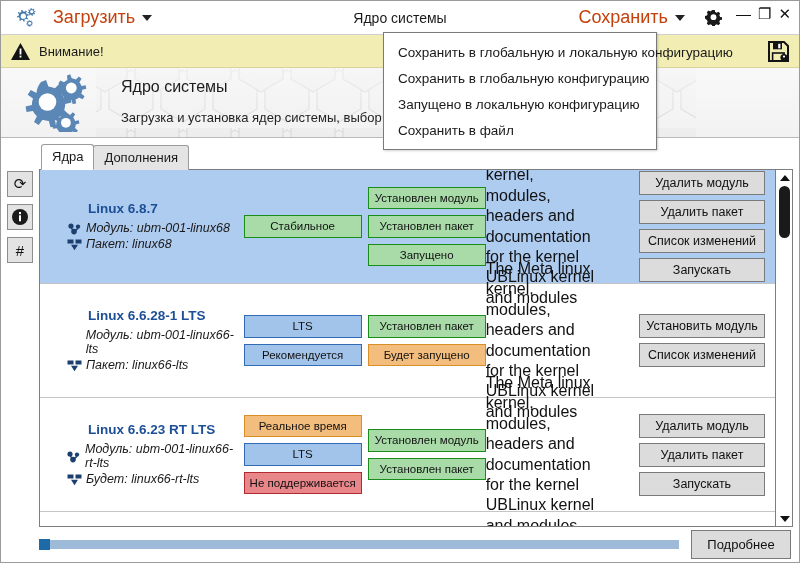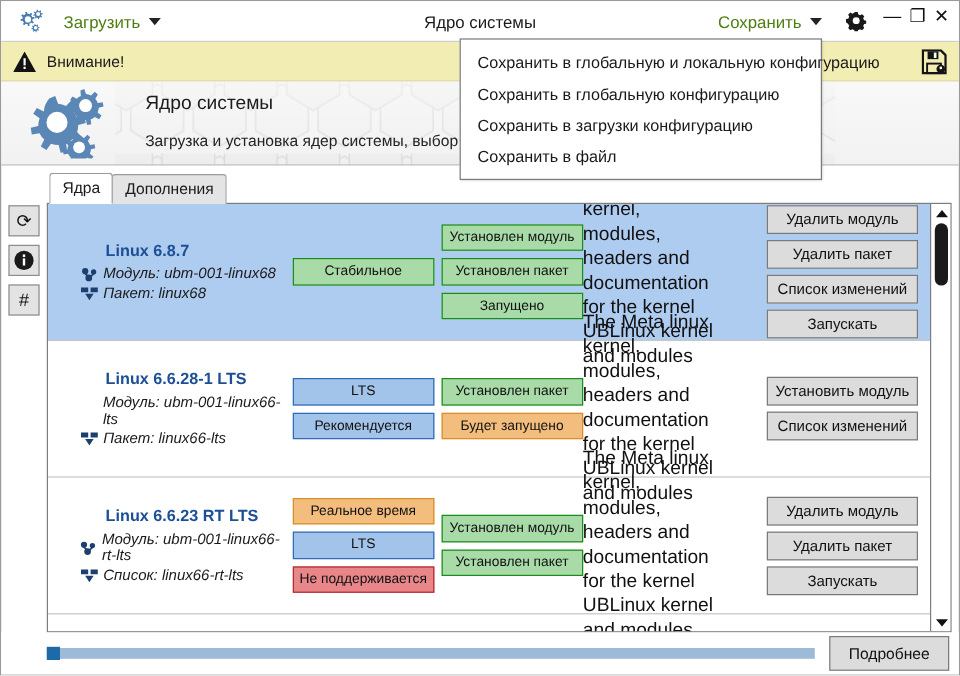--- a/index.html
+++ b/index.html
@@ -20,21 +20,21 @@
   
   .titlebar {
     position: absolute; left: 0; top: 0; width: 798px; height: 34px;
     background: #ffffff;
     display: flex; align-items: center;
     border-bottom: 1px solid #cfcfcf;
   }
   .tb-logo { width: 46px; display: flex; justify-content: center; align-items: center; }
   .tb-menu {
     display: flex; align-items: center; gap: 7px;
-    font-size: 14px; color: #4d7c0f; cursor: default;
+    font-size: 18px; color: #c2410c; cursor: default;
     padding: 2px 6px;
   }
   .caret { width: 0; height: 0; border-left: 5px solid transparent;
            border-right: 5px solid transparent; border-top: 6px solid #222; }
   .tb-title {
     position: absolute; left: 0; right: 0; text-align: center;
     font-size: 14px; color: #1a1a1a; pointer-events: none;
   }
   .tb-right {
     margin-left: auto; display: flex; align-items: center; gap: 14px;
@@ -63,21 +63,21 @@
   .banner svg.hex { position: absolute; left: 0; top: 0; }
   .banner-gears { position: absolute; left: 22px; top: 6px; }
   .banner-txt { position: absolute; left: 120px; top: 10px; }
   .banner-title { font-size: 16px; color: #1b1b1b; font-weight: 400; }
   .banner-sub { font-size: 13px; color: #232323; margin-top: 14px; }
   .banner-line { position: absolute; left: 0; bottom: 0; width: 100%; height: 1px;
                  background: #b9b9b9; }
 
   
   .dropdown {
-    position: absolute; left: 382px; top: 31px; width: 302px;
+    position: absolute; left: 382px; top: 31px; width: 274px;
     background: #ffffff; border: 1px solid #7a7a7a;
     z-index: 50; padding: 7px 0 5px 0;
     box-shadow: 1px 1px 2px rgba(0,0,0,.18);
   }
   .dd-item {
     font-size: 13.5px; color: #1a1a1a;
     padding: 5px 14px 6px 14px; cursor: default; white-space: nowrap;
   }
 
   
@@ -283,21 +283,21 @@
     <div class="banner-txt">
       <div class="banner-title">Ядро системы</div>
       <div class="banner-sub">Загрузка и установка ядер системы, выбор ядра для загрузки по умолчанию</div>
     </div>
     <div class="banner-line"></div>
   </div>
 
   <div class="dropdown" id="dropdown">
       <div class="dd-item">Сохранить в глобальную и локальную конфигурацию</div>
       <div class="dd-item">Сохранить в глобальную конфигурацию</div>
-      <div class="dd-item">Сохранить в загрузки конфигурацию</div>
+      <div class="dd-item">Запущено в локальную конфигурацию</div>
       <div class="dd-item">Сохранить в файл</div>
     </div>
 
   <div class="tabstrip" id="tabstrip">
       <div class="tab active">Ядра</div>
       <div class="tab">Дополнения</div>
     </div>
 
   <div class="rail" id="rail">
       <div class="rail-btn">⟳</div>
@@ -415,21 +415,21 @@
             <div class="kmeta">
               <span class="ico">
                 <svg width="15" height="13" viewBox="0 0 15 13">
                   <g fill="#1b3f6e">
                     <path d="M0.5 1.5h6v4h-6z"></path>
                     <path d="M8.5 1.5h6v4h-6z"></path>
                     <path d="M4 6.8h7l-3.5 5.4z"></path>
                   </g>
                 </svg>
               </span>
-              <span>Список: linux66-rt-lts</span>
+              <span>Будет: linux66-rt-lts</span>
             </div>
           </div>
           <div class="col-badges">
             <div class="badgecol left">
               <div class="badge b-orange">Реальное время</div>
               <div class="badge b-blue">LTS</div>
               <div class="badge b-red">Не поддерживается</div>
             </div>
             <div class="badgecol">
               <div class="badge b-green">Установлен модуль</div>

